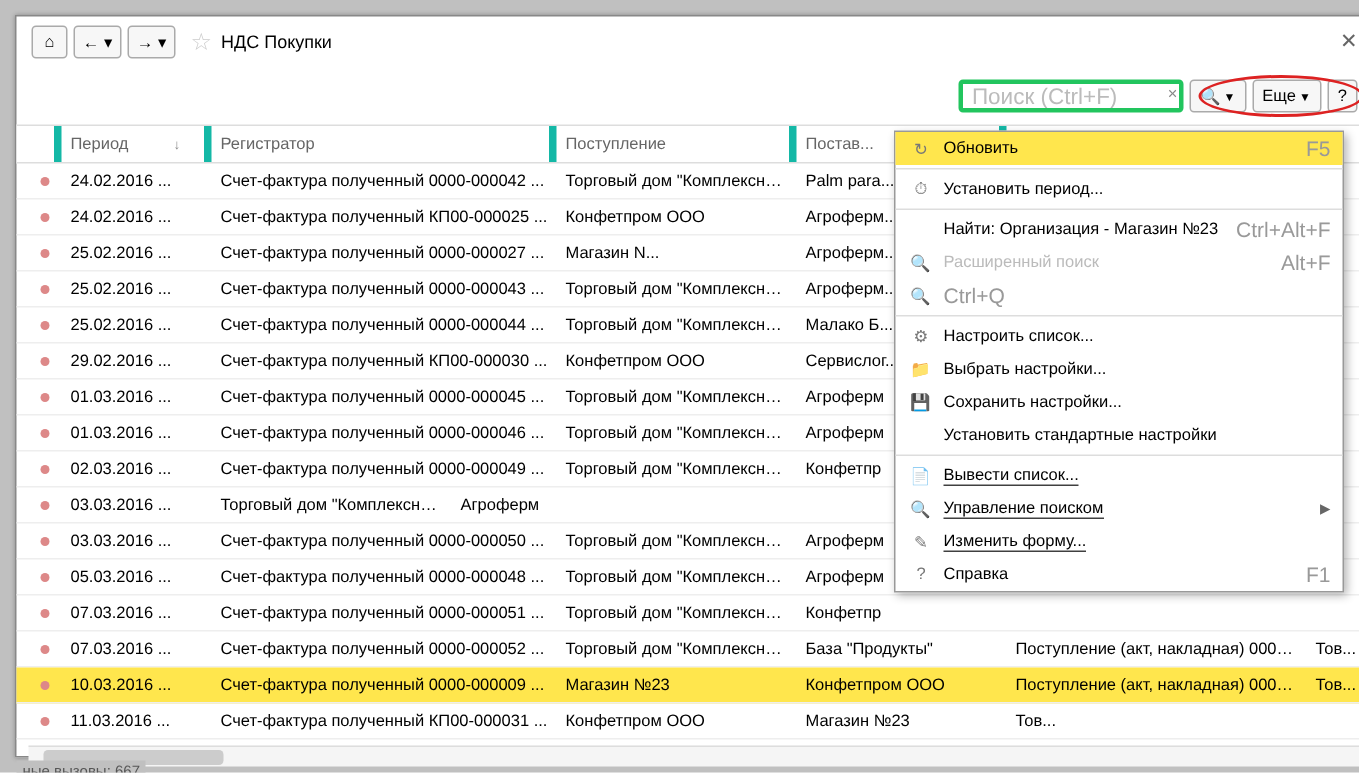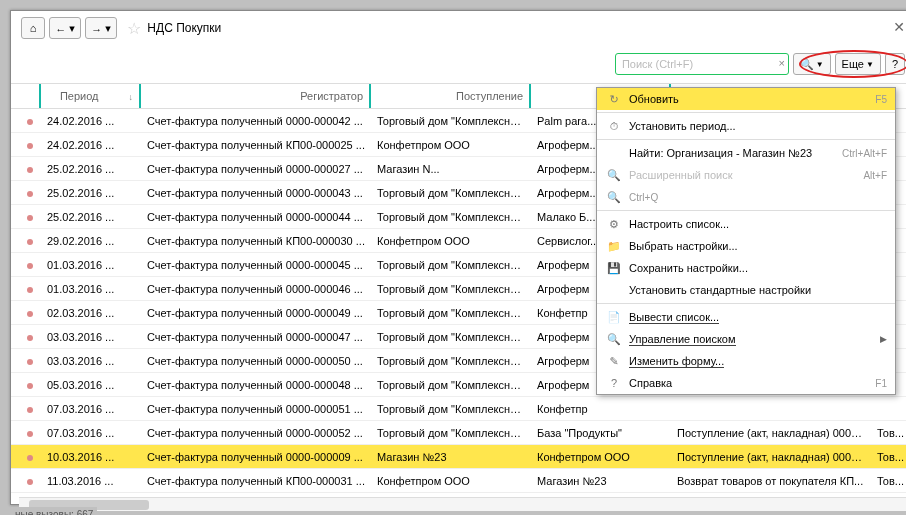--- a/index.html
+++ b/index.html
@@ -7,27 +7,27 @@
   .window { width: 906px; height: 495px; background: #fff; border: 1px solid #888; position: relative; box-shadow: 0 0 3px rgba(0,0,0,0.3); }
   .titlebar { display: flex; align-items: center; padding: 6px 10px; border-bottom: 0; }
   .nav-btns { display: flex; gap: 4px; margin-right: 10px; }
   .nav-btn { width: 24px; height: 22px; border: 1px solid #aaa; background: #f7f7f7; border-radius: 3px; display: flex; align-items: center; justify-content: center; cursor: pointer; font-size: 11px; }
   .nav-btn-wide { width: 32px; }
   .star { font-size: 16px; color: #ccc; margin-right: 6px; cursor: pointer; }
   .title { font-size: 12px; font-weight: normal; }
   .close-x { position: absolute; top: 8px; right: 10px; font-size: 14px; cursor: pointer; color: #666; }
   .toolbar-row { display: flex; justify-content: flex-end; align-items: center; padding: 8px 10px; position: relative; gap: 4px; }
   .search-box { position: relative; }
-  .search-input { width: 174px; height: 22px; border: 1px solid #22c55e; border-radius: 3px; padding: 0 20px 0 6px; font-size: 11px; color: #aaa; }
+  .search-input { width: 150px; height: 22px; border: 3px solid #22c55e; border-radius: 3px; padding: 0 20px 0 6px; font-size: 15px; color: #aaa; }
   .search-clear { position: absolute; right: 4px; top: 4px; font-size: 11px; color: #888; cursor: pointer; }
   .btn { height: 22px; border: 1px solid #aaa; background: #f7f7f7; border-radius: 3px; display: inline-flex; align-items: center; padding: 0 6px; cursor: pointer; gap: 2px; font-size: 11px; }
   .red-ellipse { position: absolute; right: 6px; top: 5px; width: 110px; height: 28px; border: 2px solid #d22; border-radius: 50%; pointer-events: none; }
   .grid { position: relative; }
   .grid-header { display: flex; background: #fff; border-top: 1px solid #ddd; border-bottom: 1px solid #ddd; }
-  .gh { padding: 6px 6px; font-size: 11px; color: #666; border-right: 2px solid #14b8a6; overflow: hidden; white-space: nowrap; text-align: right; }
+  .gh { padding: 6px 6px; font-size: 11px; color: #666; border-right: 5px solid #14b8a6; overflow: hidden; white-space: nowrap; }
   .sort-icon { color: #888; margin-left: 30px; font-size: 9px; }
   .grid-body { }
   .gr { display: flex; border-bottom: 1px solid #eee; height: 24px; align-items: center; }
   .gc { padding: 0 6px; font-size: 11px; overflow: hidden; white-space: nowrap; text-overflow: ellipsis; }
   .dot { width: 6px; height: 6px; background: #d88; border-radius: 50%; display: inline-block; margin-left: 10px; }
   .gr.sel { background: #ffe64d; }
   .c-dot { width: 30px; flex-shrink: 0; }
   .c-period { width: 100px; flex-shrink: 0; }
   .c-reg { width: 230px; flex-shrink: 0; }
   .c-org { width: 160px; flex-shrink: 0; }
@@ -35,21 +35,21 @@
   .c-doc { width: 200px; flex-shrink: 0; }
   .c-ext { width: 50px; flex-shrink: 0; }
   .scrollbar { height: 14px; border-top: 1px solid #ddd; background: #f5f5f5; position: relative; margin: 4px 8px 0 8px; }
   .scroll-thumb { position: absolute; left: 10px; top: 2px; width: 120px; height: 10px; background: #ccc; border-radius: 3px; }
   .status-bar { position: absolute; bottom: -18px; left: 0; font-size: 10px; color: #555; background: #c0c0c0; padding: 2px 4px; }
   .menu { position: absolute; top: 76px; left: 585px; width: 300px; background: #fff; border: 1px solid #999; box-shadow: 2px 2px 6px rgba(0,0,0,0.3); z-index: 10; }
   .menu-item { display: flex; align-items: center; padding: 4px 8px; font-size: 11px; height: 22px; cursor: pointer; position: relative; }
   .menu-item.hl { background: #ffe64d; }
   .menu-icon { width: 18px; text-align: center; margin-right: 6px; color: #777; font-size: 11px; }
   .menu-label { flex: 1; }
-  .menu-shortcut { color: #999; font-size: 10px; }
+  .menu-shortcut { color: #999; font-size: 14px; }
   .menu-sep { height: 1px; background: #ddd; margin: 2px 0; }
   .menu-arrow { color: #666; font-size: 9px; margin-left: 4px; }
   .underline-red { border-bottom: 1px solid #404040; color: #000; }
   .dim { color: #bbb; }
   input::placeholder { color: #bbb; }
 </style>
 </head>
 <body>
 
 <div class="window">
@@ -167,21 +167,20 @@
           <div class="gc c-period">02.03.2016 ...</div>
           <div class="gc c-reg">Счет-фактура полученный 0000-000049 ...</div>
           <div class="gc c-org">Торговый дом "Комплексный...</div>
           <div class="gc c-sup">Конфетпр</div>
           <div class="gc c-doc"></div>
           <div class="gc c-ext"></div>
         </div>
         <div class="gr">
           <div class="gc c-dot"><span class="dot"></span></div>
           <div class="gc c-period">03.03.2016 ...</div>
-          <div class="gc c-reg">Счет-фактура полученный 0000-000047 ...</div>
           <div class="gc c-org">Торговый дом "Комплексный...</div>
           <div class="gc c-sup">Агроферм</div>
           <div class="gc c-doc"></div>
           <div class="gc c-ext"></div>
         </div>
         <div class="gr">
           <div class="gc c-dot"><span class="dot"></span></div>
           <div class="gc c-period">03.03.2016 ...</div>
           <div class="gc c-reg">Счет-фактура полученный 0000-000050 ...</div>
           <div class="gc c-org">Торговый дом "Комплексный...</div>
@@ -224,21 +223,20 @@
           <div class="gc c-sup">Конфетпром ООО</div>
           <div class="gc c-doc">Поступление (акт, накладная) 0000-...</div>
           <div class="gc c-ext">Тов...</div>
         </div>
         <div class="gr">
           <div class="gc c-dot"><span class="dot"></span></div>
           <div class="gc c-period">11.03.2016 ...</div>
           <div class="gc c-reg">Счет-фактура полученный КП00-000031 ...</div>
           <div class="gc c-org">Конфетпром ООО</div>
           <div class="gc c-sup">Магазин №23</div>
-          <div class="gc c-doc">Возврат товаров от покупателя КП...</div>
           <div class="gc c-ext">Тов...</div>
         </div>
       </div>
     <div class="scrollbar">
       <div class="scroll-thumb"></div>
     </div>
   </div>
 
   <div class="menu" id="menu">
       <div class="menu-item hl">

